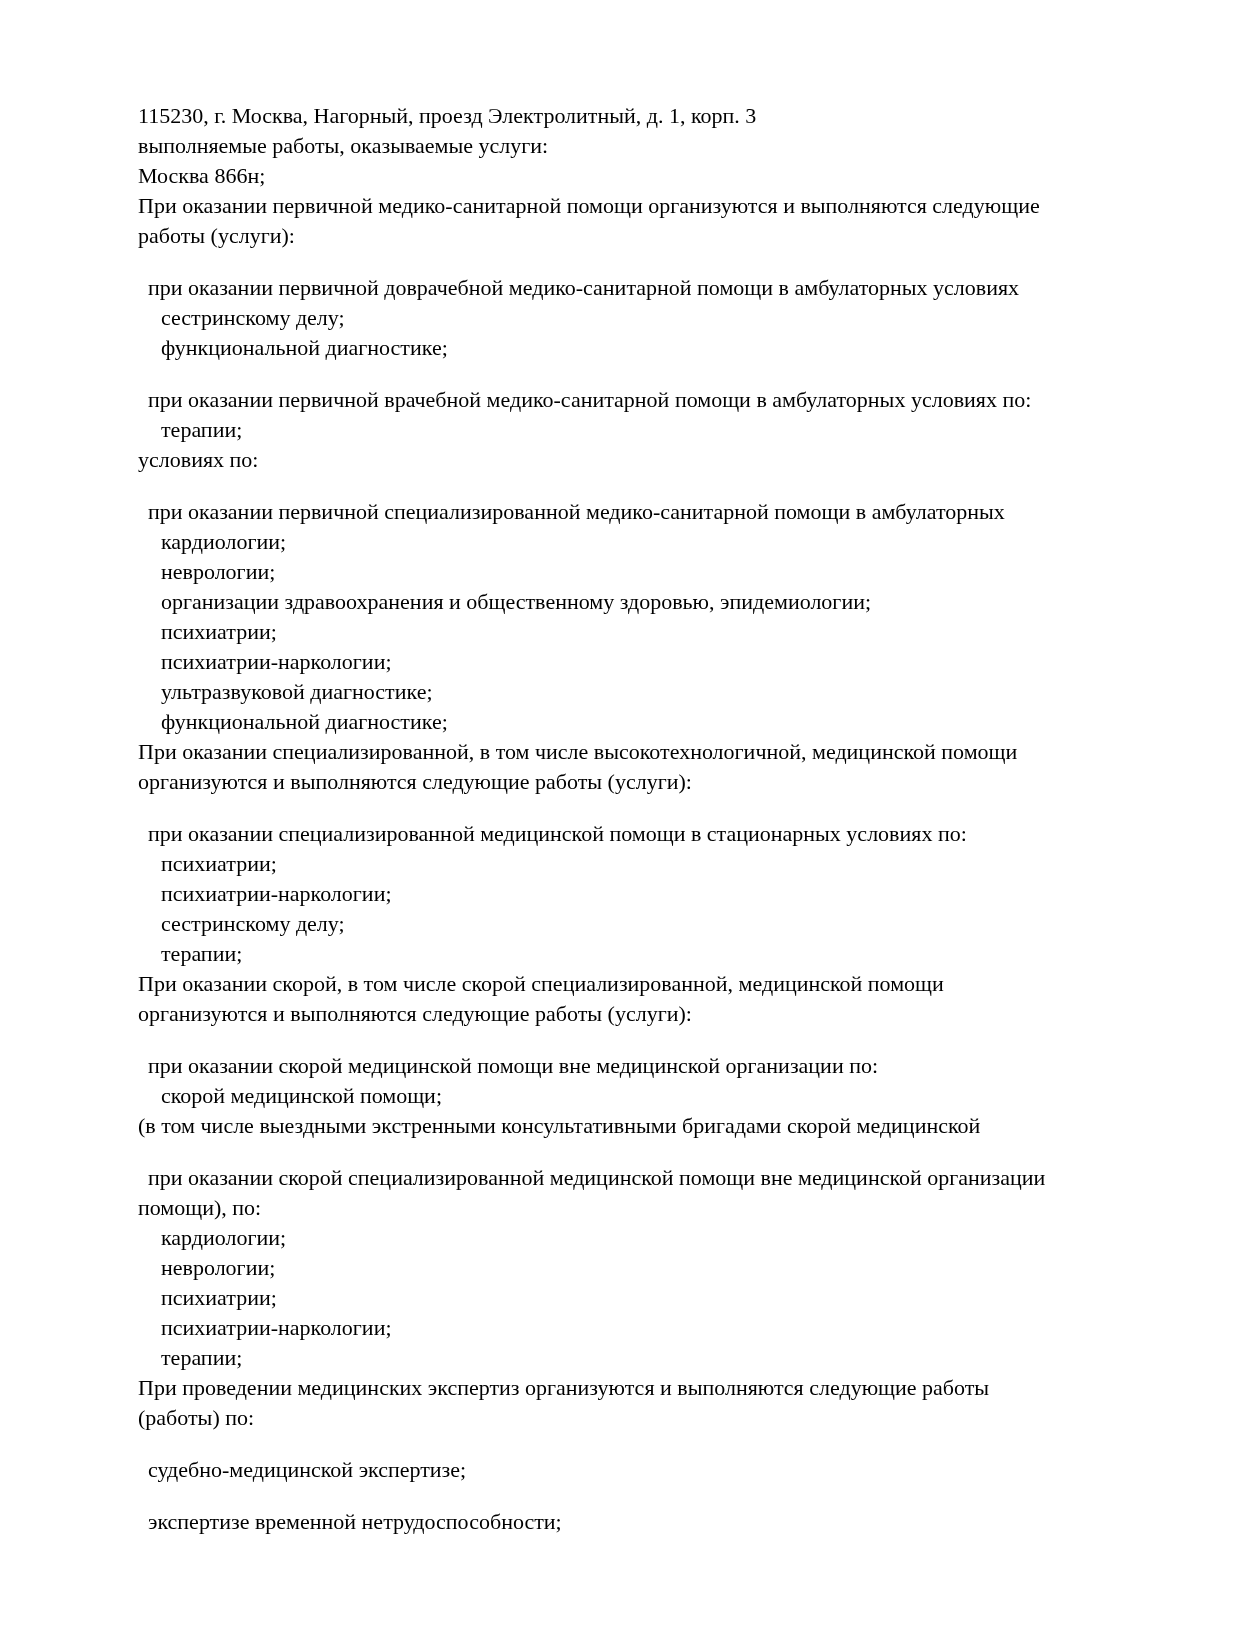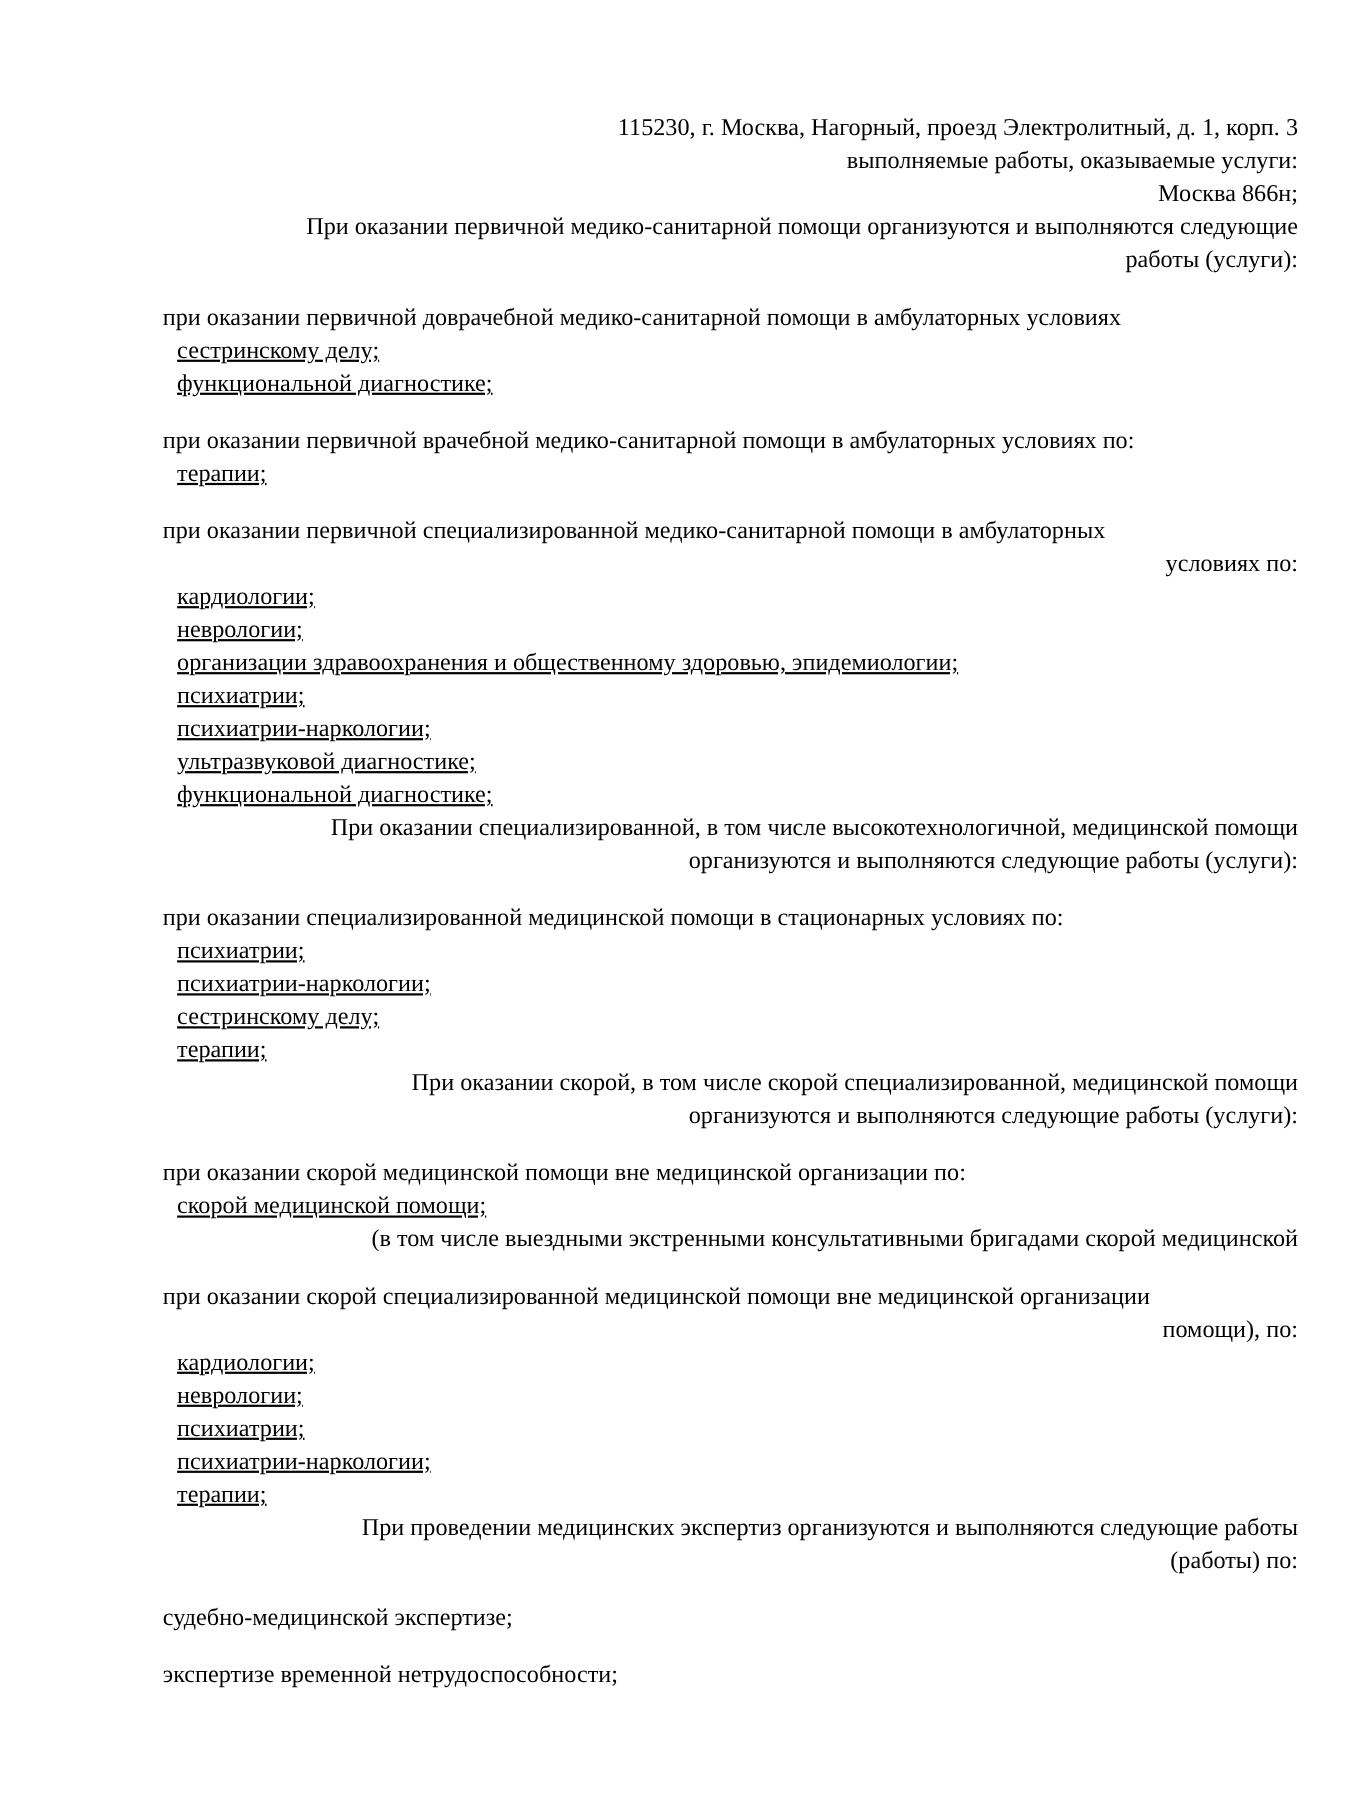--- a/index.html
+++ b/index.html
@@ -22,41 +22,41 @@
   .text-block {
     position: absolute;
     top: 101px;
     left: 138px;
     right: 60px;
   }
   .doc-line {
     white-space: pre;
     height: 30px;
   }
-  .indent-0 { padding-left: 0; text-align: right; }
+  .indent-0 { padding-left: 0; }
   .indent-1 { padding-left: 10px; margin-top: 22px; }
-  .indent-2 { padding-left: 23px; text-decoration: underline; }
+  .indent-2 { padding-left: 23px; }
 </style>
 </head>
 <body>
 
 <div class="page">
   <div class="text-block" id="doc-lines">
       <div class="doc-line indent-0">115230, г. Москва, Нагорный, проезд Электролитный, д. 1, корп. 3</div>
       <div class="doc-line indent-0">выполняемые работы, оказываемые услуги:</div>
       <div class="doc-line indent-0">Москва 866н;</div>
       <div class="doc-line indent-0">При оказании первичной медико-санитарной помощи организуются и выполняются следующие</div>
       <div class="doc-line indent-0">работы (услуги):</div>
       <div class="doc-line indent-1">при оказании первичной доврачебной медико-санитарной помощи в амбулаторных условиях</div>
       <div class="doc-line indent-2">сестринскому делу;</div>
       <div class="doc-line indent-2">функциональной диагностике;</div>
       <div class="doc-line indent-1">при оказании первичной врачебной медико-санитарной помощи в амбулаторных условиях по:</div>
       <div class="doc-line indent-2">терапии;</div>
+      <div class="doc-line indent-0">условиях по:</div>
       <div class="doc-line indent-1">при оказании первичной специализированной медико-санитарной помощи в амбулаторных</div>
-      <div class="doc-line indent-0">условиях по:</div>
       <div class="doc-line indent-2">кардиологии;</div>
       <div class="doc-line indent-2">неврологии;</div>
       <div class="doc-line indent-2">организации здравоохранения и общественному здоровью, эпидемиологии;</div>
       <div class="doc-line indent-2">психиатрии;</div>
       <div class="doc-line indent-2">психиатрии-наркологии;</div>
       <div class="doc-line indent-2">ультразвуковой диагностике;</div>
       <div class="doc-line indent-2">функциональной диагностике;</div>
       <div class="doc-line indent-0">При оказании специализированной, в том числе высокотехнологичной, медицинской помощи</div>
       <div class="doc-line indent-0">организуются и выполняются следующие работы (услуги):</div>
       <div class="doc-line indent-1">при оказании специализированной медицинской помощи в стационарных условиях по:</div>

